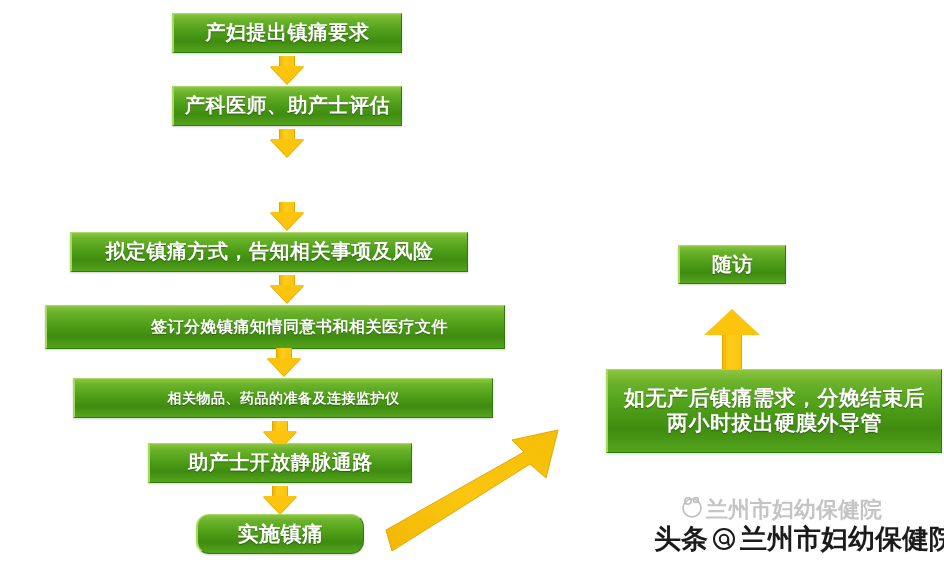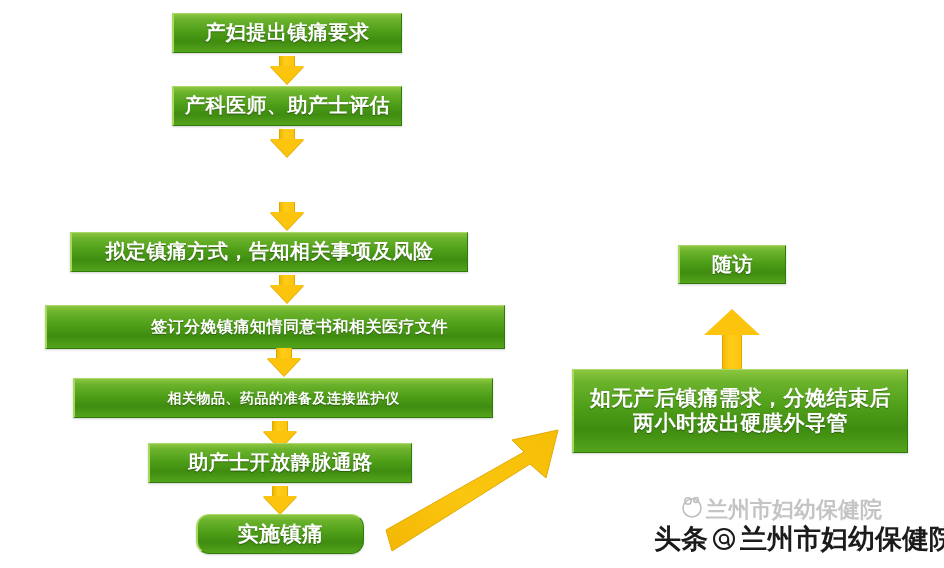--- a/index.html
+++ b/index.html
@@ -223,21 +223,21 @@
 
   <div class="node" style="left:678px; top:245px; width:108px; height:39px; font-size:20px;">
     <span class="label">随访</span>
   </div>
 
   <div class="arrow-up" style="left:704px; top:309px; width:56px; height:60px;">
     <span class="shaft"></span>
     <span class="head"></span>
   </div>
 
-  <div class="node" style="left:572px; top:369px; width:336px; height:84px; font-size:21px;">
+  <div class="node" style="left:606px; top:369px; width:336px; height:84px; font-size:21px;">
     <span class="label">如无产后镇痛需求，分娩结束后
 两小时拔出硬膜外导管</span>
   </div>
 
   <div class="watermark-faint" style="left:706px; top:495px; font-size:22px;">
     <span>兰州市妇幼保健院</span>
   </div>
 
   <span class="wm-logo" style="left:676px; top:494px; position:absolute; opacity:0.35;">
     <svg width="26" height="26" viewBox="0 0 26 26" xmlns="http://www.w3.org/2000/svg">

